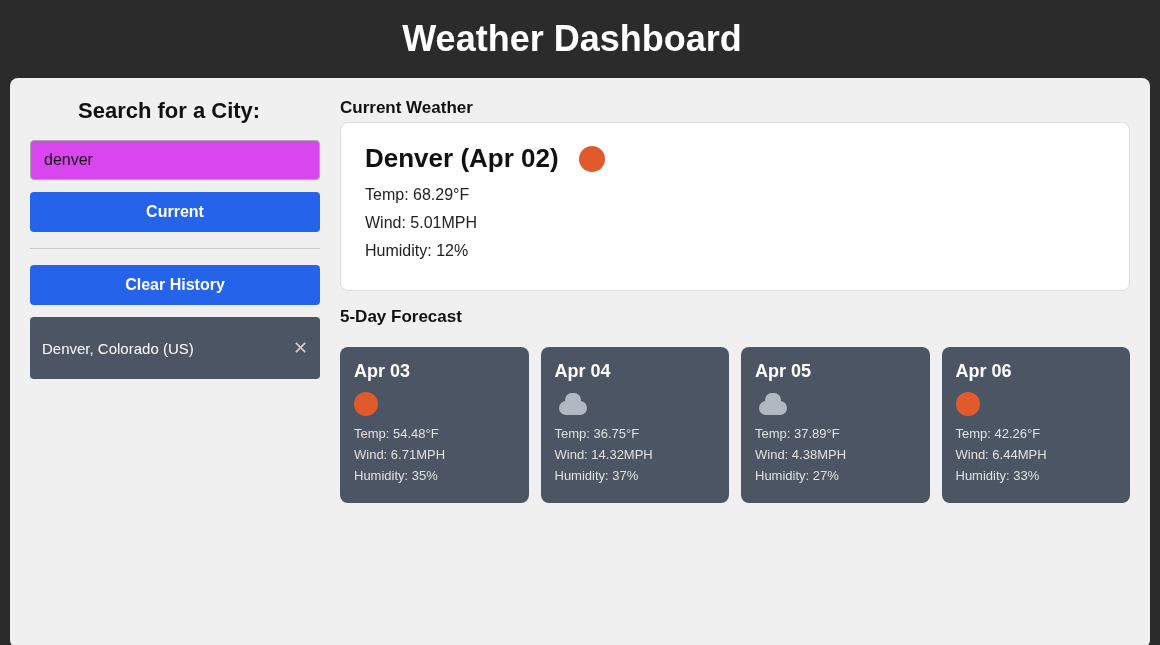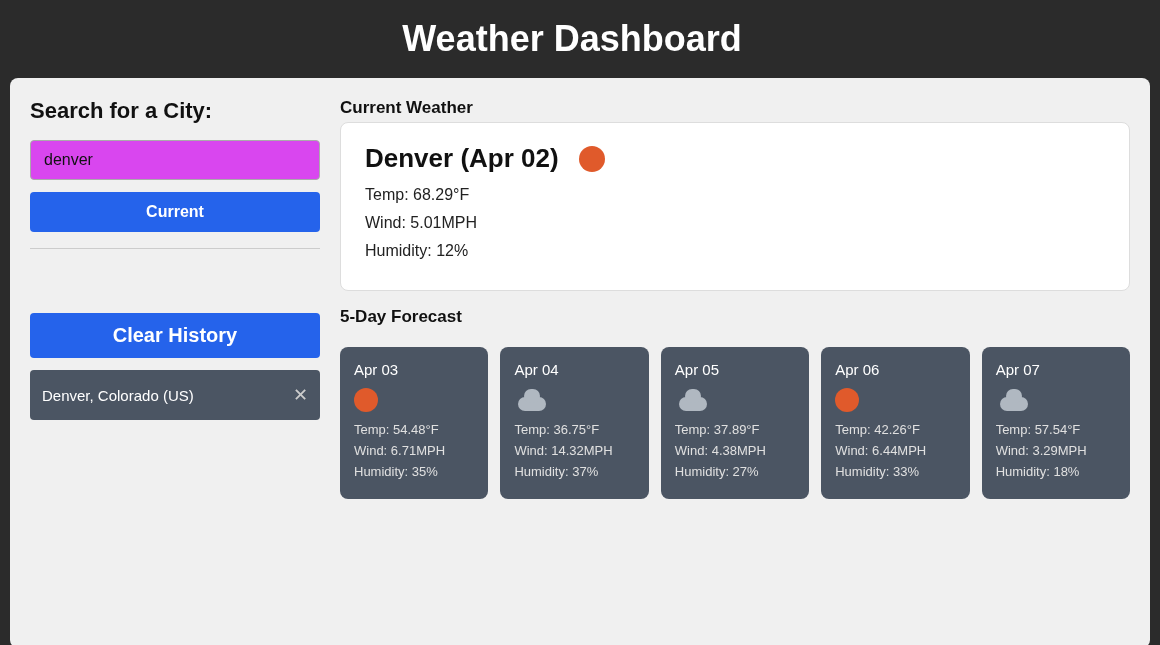--- a/index.html
+++ b/index.html
@@ -41,20 +41,21 @@
       display: flex;
       flex-direction: column;
       gap: 12px;
     }
 
     .sidebar-label {
       font-size: 22px;
       font-weight: bold;
       color: #111;
       margin-bottom: 4px;
+      margin-left: 48px;
     }
 
     .search-input {
       width: 100%;
       padding: 10px 13px;
       font-size: 16px;
       border: 1.5px solid #aaa;
       border-radius: 4px;
       outline: none;
       background: #d946ef;
@@ -77,36 +78,35 @@
       border: none;
       border-top: 1px solid #ccc;
       margin: 4px 0;
     }
 
     .btn-clear {
       width: 100%;
       padding: 11px 0;
       background-color: #2563eb;
       color: #fff;
-      font-size: 20px;
+      font-size: 16px;
       font-weight: bold;
       border: none;
       border-radius: 4px;
       cursor: pointer;
-      margin-top: 48px;
     }
 
     .history-item {
       display: flex;
       align-items: center;
       justify-content: space-between;
       background-color: #4b5563;
       color: #fff;
       border-radius: 4px;
-      padding: 16px 12px;
+      padding: 22px 12px;
       font-size: 15px;
       cursor: pointer;
     }
 
     .history-item-label {
       flex: 1;
     }
 
     .history-item-close {
       cursor: pointer;
@@ -183,22 +183,22 @@
     .forecast-card {
       background-color: #4b5563;
       border-radius: 8px;
       padding: 14px 14px;
       color: #fff;
       flex: 1;
       min-width: 0;
     }
 
     .forecast-date {
-      font-size: 15px;
-      font-weight: normal;
+      font-size: 18px;
+      font-weight: bold;
       margin-bottom: 8px;
     }
 
     .forecast-icon {
       margin-bottom: 8px;
       height: 28px;
       display: flex;
       align-items: center;
     }
 
@@ -317,26 +317,17 @@
           </div>
           <div class="forecast-card">
             <div class="forecast-date">Apr 06</div>
             <div class="forecast-icon">
               <span class="sun-icon"></span>
             </div>
             <div class="forecast-detail">Temp: 42.26°F</div>
             <div class="forecast-detail">Wind: 6.44MPH</div>
             <div class="forecast-detail">Humidity: 33%</div>
           </div>
-          <div class="forecast-card">
-            <div class="forecast-date">Apr 07</div>
-            <div class="forecast-icon">
-              <span class="cloud-icon"></span>
-            </div>
-            <div class="forecast-detail">Temp: 57.54°F</div>
-            <div class="forecast-detail">Wind: 3.29MPH</div>
-            <div class="forecast-detail">Humidity: 18%</div>
-          </div>
         </div>
     </div>
 
   </div>
 </div>
 
 </body></html>

